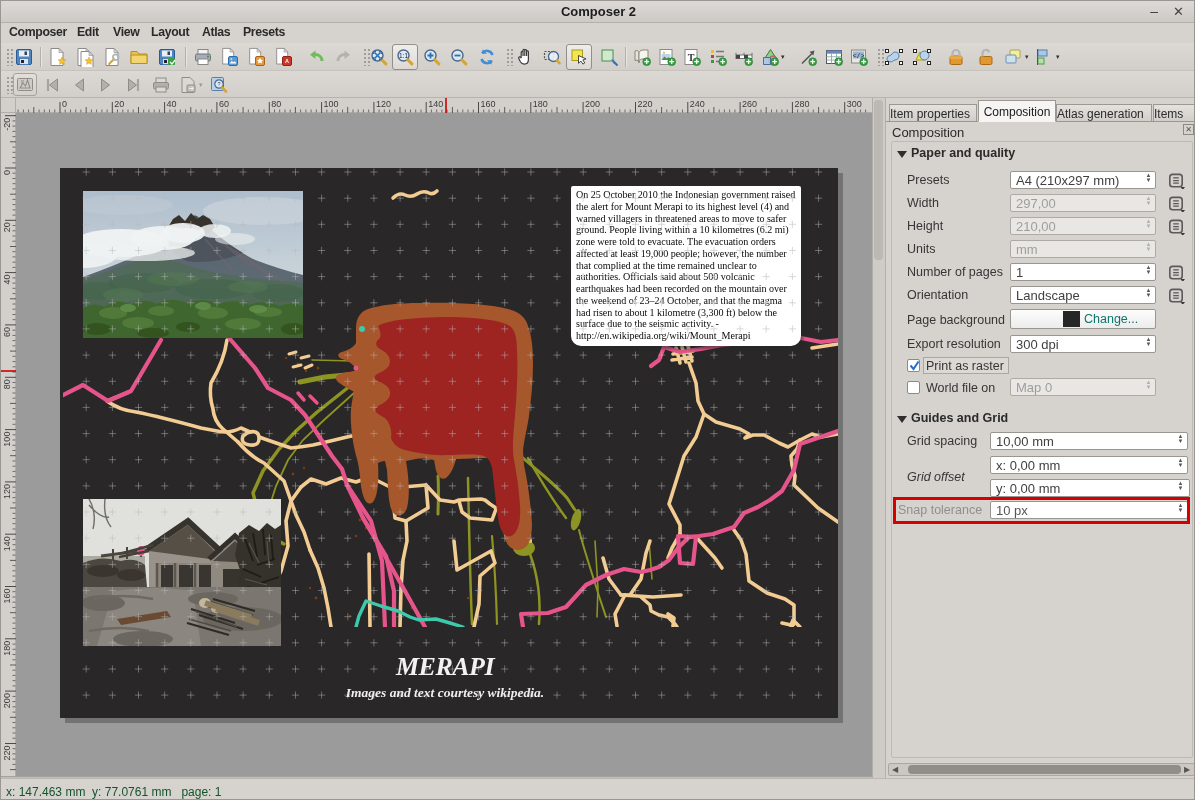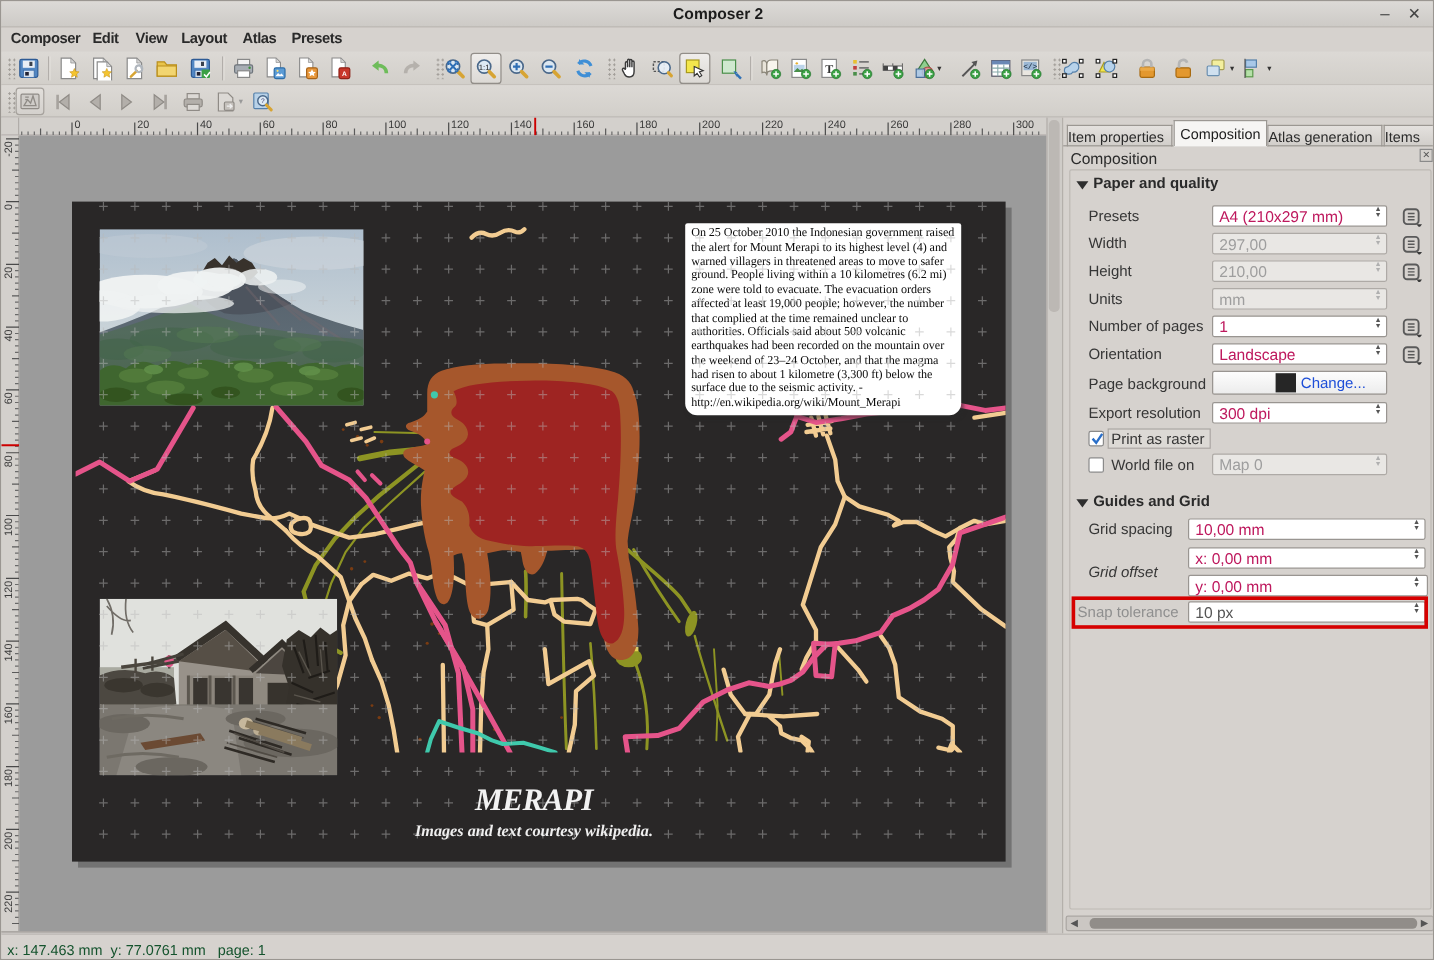--- a/index.html
+++ b/index.html
@@ -22,21 +22,21 @@
 #canvasborder{left:0px;top:775px;width:884px;height:2px;background:#c0bcb8;border-top:1px solid #a5a19d;}
 #page{left:44px;top:55px;width:778px;height:550px;background:#292727;box-shadow:5px 5px 0 #737373;}
 #panel{left:884px;top:97px;width:311px;height:680px;background:#d6d2ce;border-left:1px solid #b4b0ab;}
 .tab{top:6px;height:18px;border:1px solid #9b9792;border-bottom:none;background:linear-gradient(#e4e1de,#d0cdc9);
  font-size:12px;color:#2b2b2b;padding-top:2px;}
 .tabactive{top:2px;height:22px;background:#f6f5f3;border:1px solid #9b9792;border-bottom:1px solid #f6f5f3;
  font-size:12px;color:#1b1b1b;text-align:center;padding-top:4px;z-index:3;}
 #tabline{top:23px;left:0px;width:311px;height:1px;background:#9b9792;}
 .plabel{font-size:12.5px;color:#363636;}
 .plabel-dis{font-size:12.5px;color:#8f8f8f;}
-.field{background:#fff;border:1px solid #999591;border-radius:2px;font-size:13px;color:#be185d;
+.field{background:#fff;border:1px solid #999591;border-radius:2px;font-size:13px;color:#404040;
  padding:1px 0 0 5px;}
 .field-dis{background:#e9e7e4;border:1px solid #aeaaa6;border-radius:2px;font-size:13px;color:#9e9e9e;
  padding:1px 0 0 5px;}
 .spin{font-size:6px;color:#555;line-height:4.5px;text-align:center;}
 #statusbar{left:0;top:777px;width:1195px;height:23px;background:#d6d2ce;border-top:1px solid #bcb8b3;}
 .stext{font-size:12px;color:#14532d;top:6px;}
 .serif{font-family:"Liberation Serif",serif;}
 </style></head><body>
 <svg width="0" height="0" style="position:absolute">
 <defs>
@@ -1059,21 +1059,21 @@
     </svg>
     <div class="abs plabel" style="left:21px;top:190px;">Orientation</div>
     <div class="abs field" style="left:124px;top:188px;width:146px;height:18px;">Landscape</div>
     <div class="abs spin" style="left:258px;top:190px;width:9px;color:#555;">▲<br>▼</div>
     <svg class="abs" style="left:281px;top:188px;" width="18" height="18" viewBox="0 0 16 16">
       <use href="#i-ddbtn"></use>
     </svg>
     <div class="abs plabel" style="left:21px;top:215px;">Page background</div>
     <div class="abs" style="left:124px;top:211px;width:146px;height:20px;background:linear-gradient(#fdfdfd,#ececec);border:1px solid #999591;border-radius:2px;"></div>
     <div class="abs" style="left:177px;top:213px;width:17px;height:16px;background:#262626;"></div>
-    <div class="abs" style="left:198px;top:214px;font-size:12.5px;color:#1d4ed8;">Change...</div>
+    <div class="abs" style="left:198px;top:214px;font-size:12.5px;color:#0f766e;">Change...</div>
     <div class="abs plabel" style="left:21px;top:239px;">Export resolution</div>
     <div class="abs field" style="left:124px;top:237px;width:146px;height:18px;">300 dpi</div>
     <div class="abs spin" style="left:258px;top:239px;width:9px;color:#555;">▲<br>▼</div>
     <div class="abs" style="left:21px;top:261px;width:13px;height:13px;background:#fff;border:1px solid #8a8a8a;border-radius:2px;"></div>
     <svg class="abs" style="left:22px;top:261px;" width="13" height="13" viewBox="0 0 13 13">
       <path d="M2.5 6.5l3 3.5 5-7.5" stroke="#2a6fc9" stroke-width="2" fill="none"></path>
     </svg>
     <div class="abs" style="left:37px;top:259px;width:86px;height:17px;border:1px solid #aaa6a2;background:#dcd9d5;"></div>
     <div class="abs plabel" style="left:40px;top:261px;">Print as raster</div>
     <div class="abs" style="left:21px;top:283px;width:13px;height:13px;background:#fff;border:1px solid #8a8a8a;border-radius:2px;"></div>

